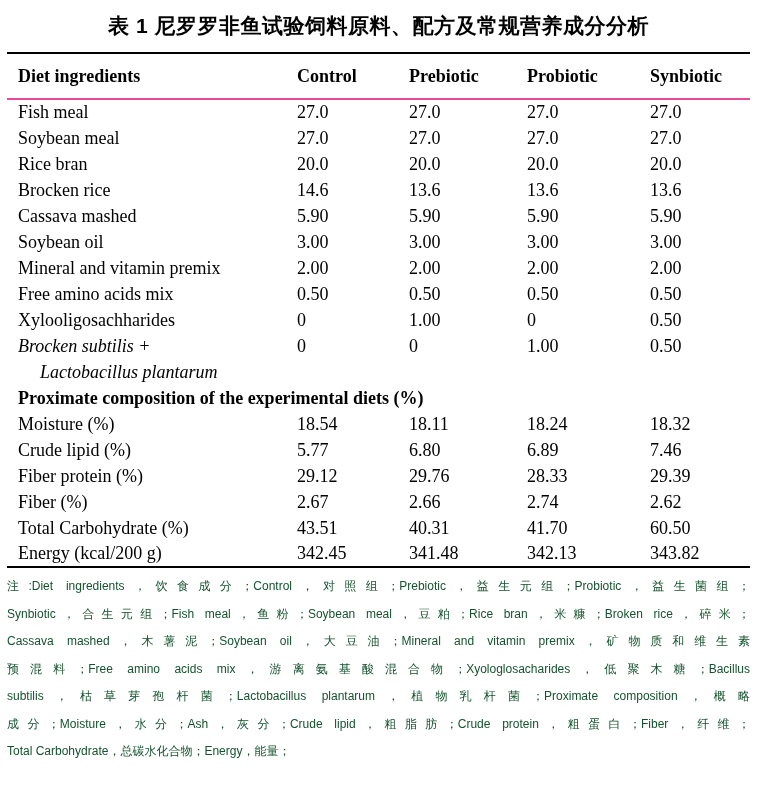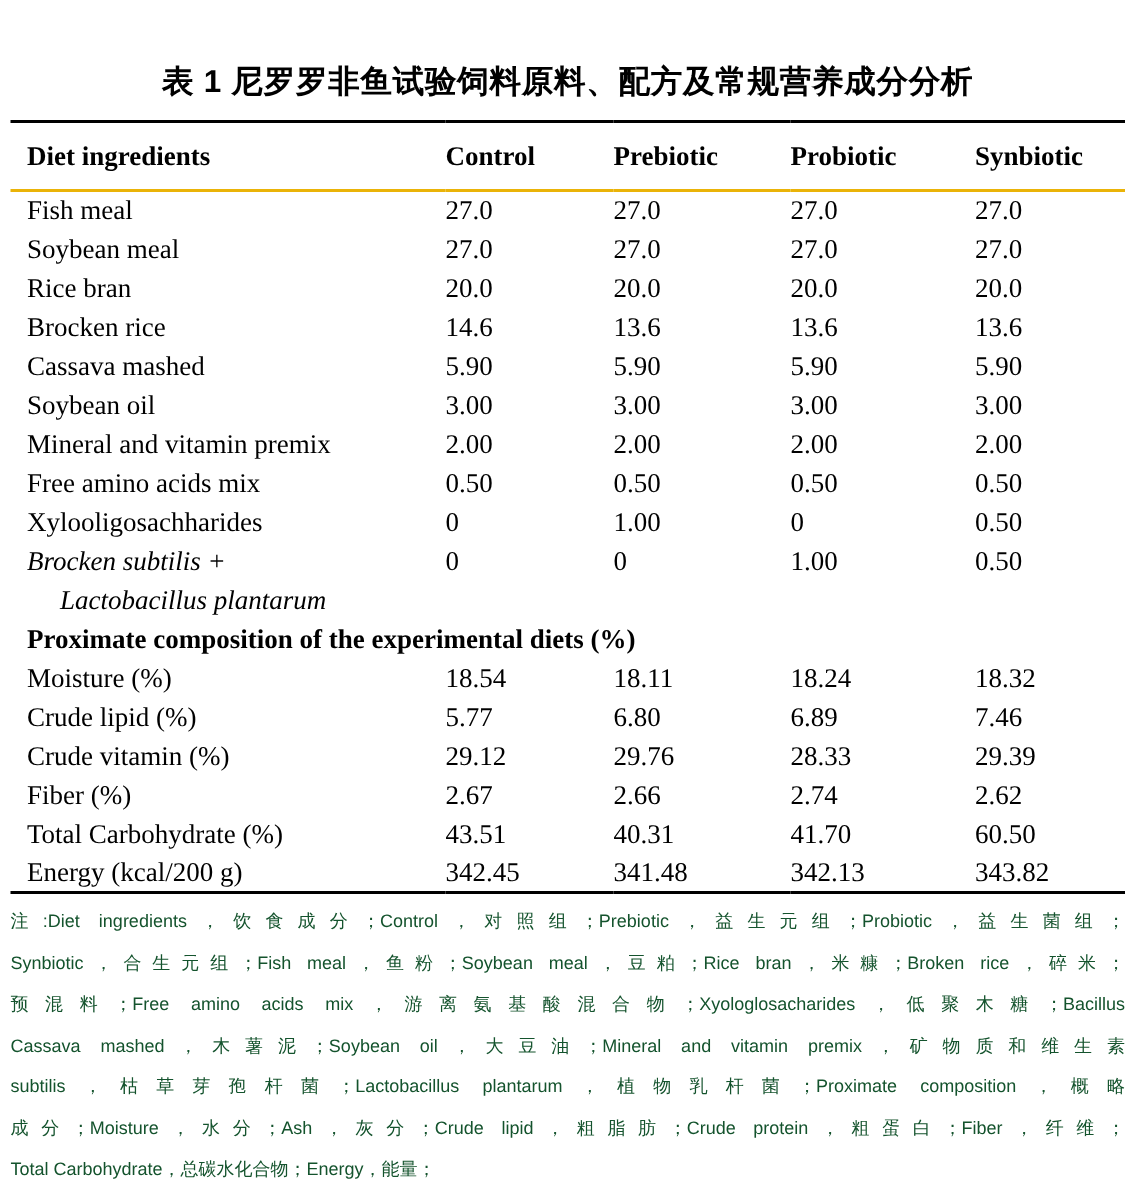--- a/index.html
+++ b/index.html
@@ -21,37 +21,36 @@
   .title {
     height: 52px;
     display: flex;
     align-items: center;
     justify-content: center;
     font-family: "Liberation Sans", "DejaVu Sans", sans-serif;
     font-weight: 700;
     font-size: 21px;
     letter-spacing: 0.5px;
     white-space: nowrap;
-    margin-top: 28px;
   }
   
   table.diet {
     border-collapse: collapse;
     table-layout: fixed;
     width: 743px;
     margin: 0 7px;
     font-family: "Liberation Serif", "DejaVu Serif", serif;
     font-size: 18px;
     color: #000;
     border-top: 2.5px solid #000;
     border-bottom: 2.5px solid #000;
   }
   table.diet thead tr {
     height: 46px;
-    border-bottom: 2px solid #eab308;
+    border-bottom: 2px solid #ec4899;
   }
   table.diet th {
     font-weight: 700;
     text-align: left;
     vertical-align: middle;
     padding: 0;
     font-size: 18px;
   }
   table.diet th.lblcol { padding-left: 11px; }
   table.diet tbody tr { height: 26px; }
@@ -194,21 +193,21 @@
           <td>18.32</td>
         </tr>
         <tr>
           <td class="lbl">Crude lipid (%)</td>
           <td>5.77</td>
           <td>6.80</td>
           <td>6.89</td>
           <td>7.46</td>
         </tr>
         <tr>
-          <td class="lbl">Crude vitamin (%)</td>
+          <td class="lbl">Fiber protein (%)</td>
           <td>29.12</td>
           <td>29.76</td>
           <td>28.33</td>
           <td>29.39</td>
         </tr>
         <tr>
           <td class="lbl">Fiber (%)</td>
           <td>2.67</td>
           <td>2.66</td>
           <td>2.74</td>
@@ -227,20 +226,20 @@
           <td>341.48</td>
           <td>342.13</td>
           <td>343.82</td>
         </tr>
       </tbody>
   </table>
 
   <div class="footnote">
       <div class="fline">注:Diet ingredients，饮食成分；Control，对照组；Prebiotic，益生元组；Probiotic，益生菌组；</div>
       <div class="fline">Synbiotic，合生元组；Fish meal，鱼粉；Soybean meal，豆粕；Rice bran，米糠；Broken rice，碎米；</div>
+      <div class="fline">Cassava mashed，木薯泥；Soybean oil，大豆油；Mineral and vitamin premix，矿物质和维生素</div>
       <div class="fline">预混料；Free amino acids mix，游离氨基酸混合物；Xyologlosacharides，低聚木糖；Bacillus</div>
-      <div class="fline">Cassava mashed，木薯泥；Soybean oil，大豆油；Mineral and vitamin premix，矿物质和维生素</div>
       <div class="fline">subtilis，枯草芽孢杆菌；Lactobacillus plantarum，植物乳杆菌；Proximate composition，概略</div>
       <div class="fline">成分；Moisture，水分；Ash，灰分；Crude lipid，粗脂肪；Crude protein，粗蛋白；Fiber，纤维；</div>
       <div class="fline last">Total Carbohydrate，总碳水化合物；Energy，能量；</div>
     </div>
 
 </div>
 
 </body></html>

